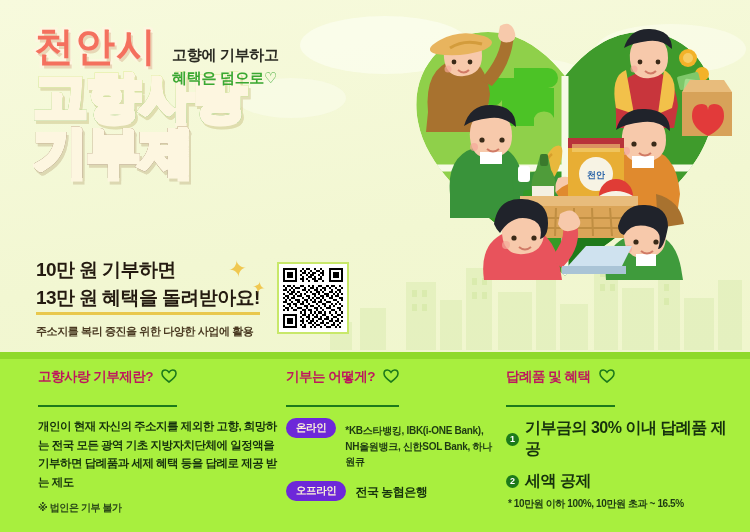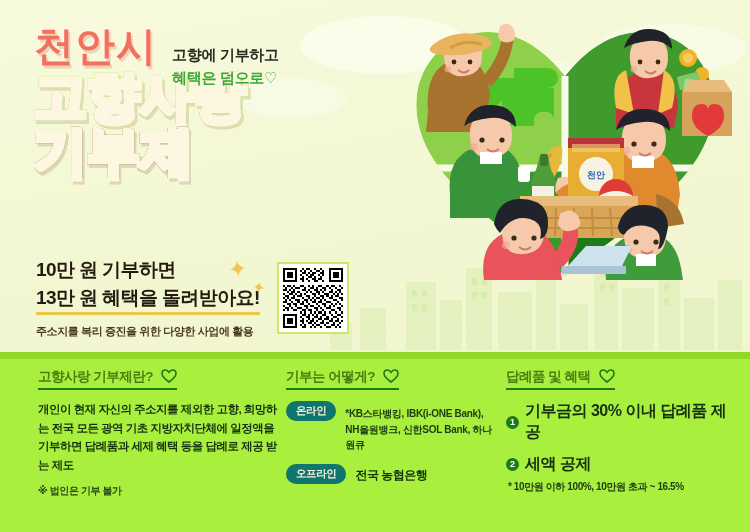--- a/index.html
+++ b/index.html
@@ -155,24 +155,24 @@
 
   .col { position: absolute; top: 8px; }
   .col-1 { left: 38px; width: 240px; }
   .col-2 { left: 286px; width: 210px; }
   .col-3 { left: 506px; width: 230px; }
 
   .sec-title {
     display: inline-block;
     font-size: 13.5px;
     font-weight: 900;
-    color: #4d7c0f;
+    color: #be185d;
     letter-spacing: -.5px;
     border-bottom: 2px solid #1d7a1b;
-    padding-bottom: 2px;
+    padding-bottom: 19px;
     white-space: nowrap;
   }
 
   .heart-outline {
     display: inline-block;
     margin-left: 5px;
     vertical-align: -2px;
   }
 
   .body-text {
@@ -189,21 +189,21 @@
     font-size: 10px;
     font-weight: 700;
     color: #2c4a18;
     letter-spacing: -.4px;
   }
 
   
   .chan-row { display: flex; align-items: flex-start; margin-top: 11px; }
   .badge {
     flex: 0 0 auto;
-    background: #0f766e;
+    background: #6d28d9;
     color: #fdf3d8;
     font-size: 10.5px;
     font-weight: 900;
     letter-spacing: -.4px;
     padding: 3px 10px;
     border-radius: 11px;
     margin-right: 9px;
     white-space: nowrap;
   }
   .chan-body { flex: 1 1 auto; padding-top: 1px; }

